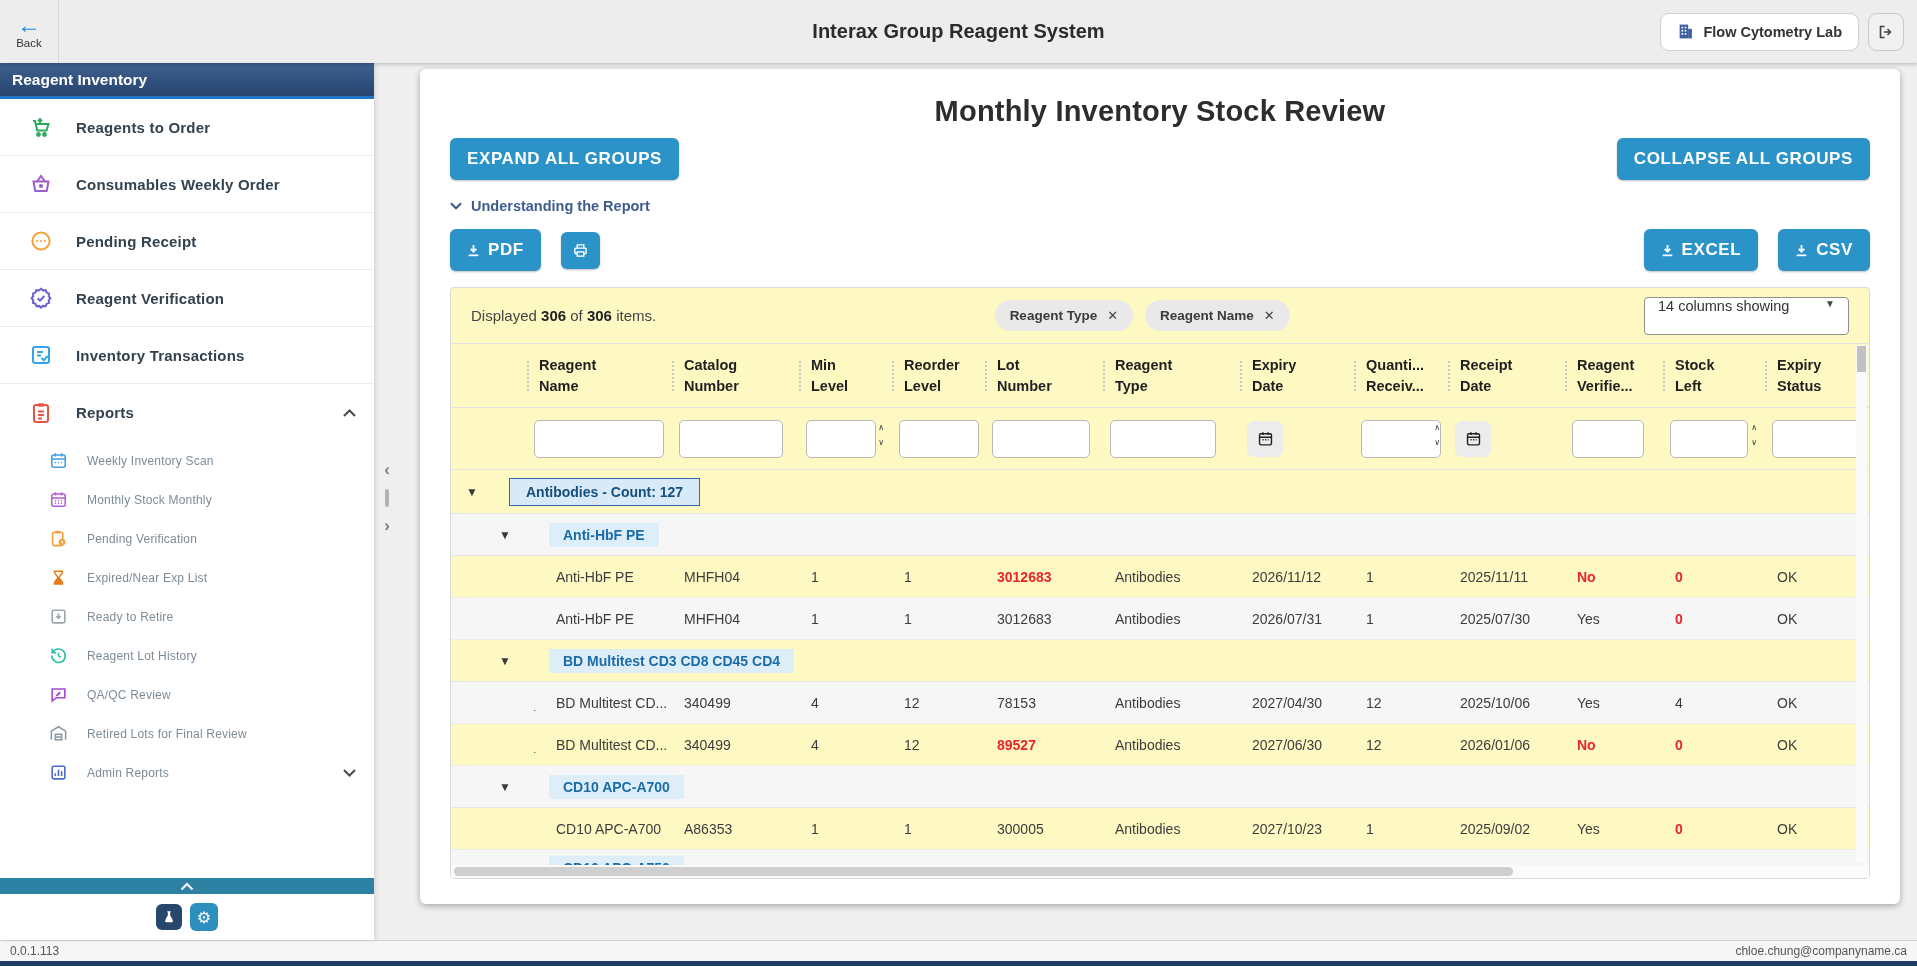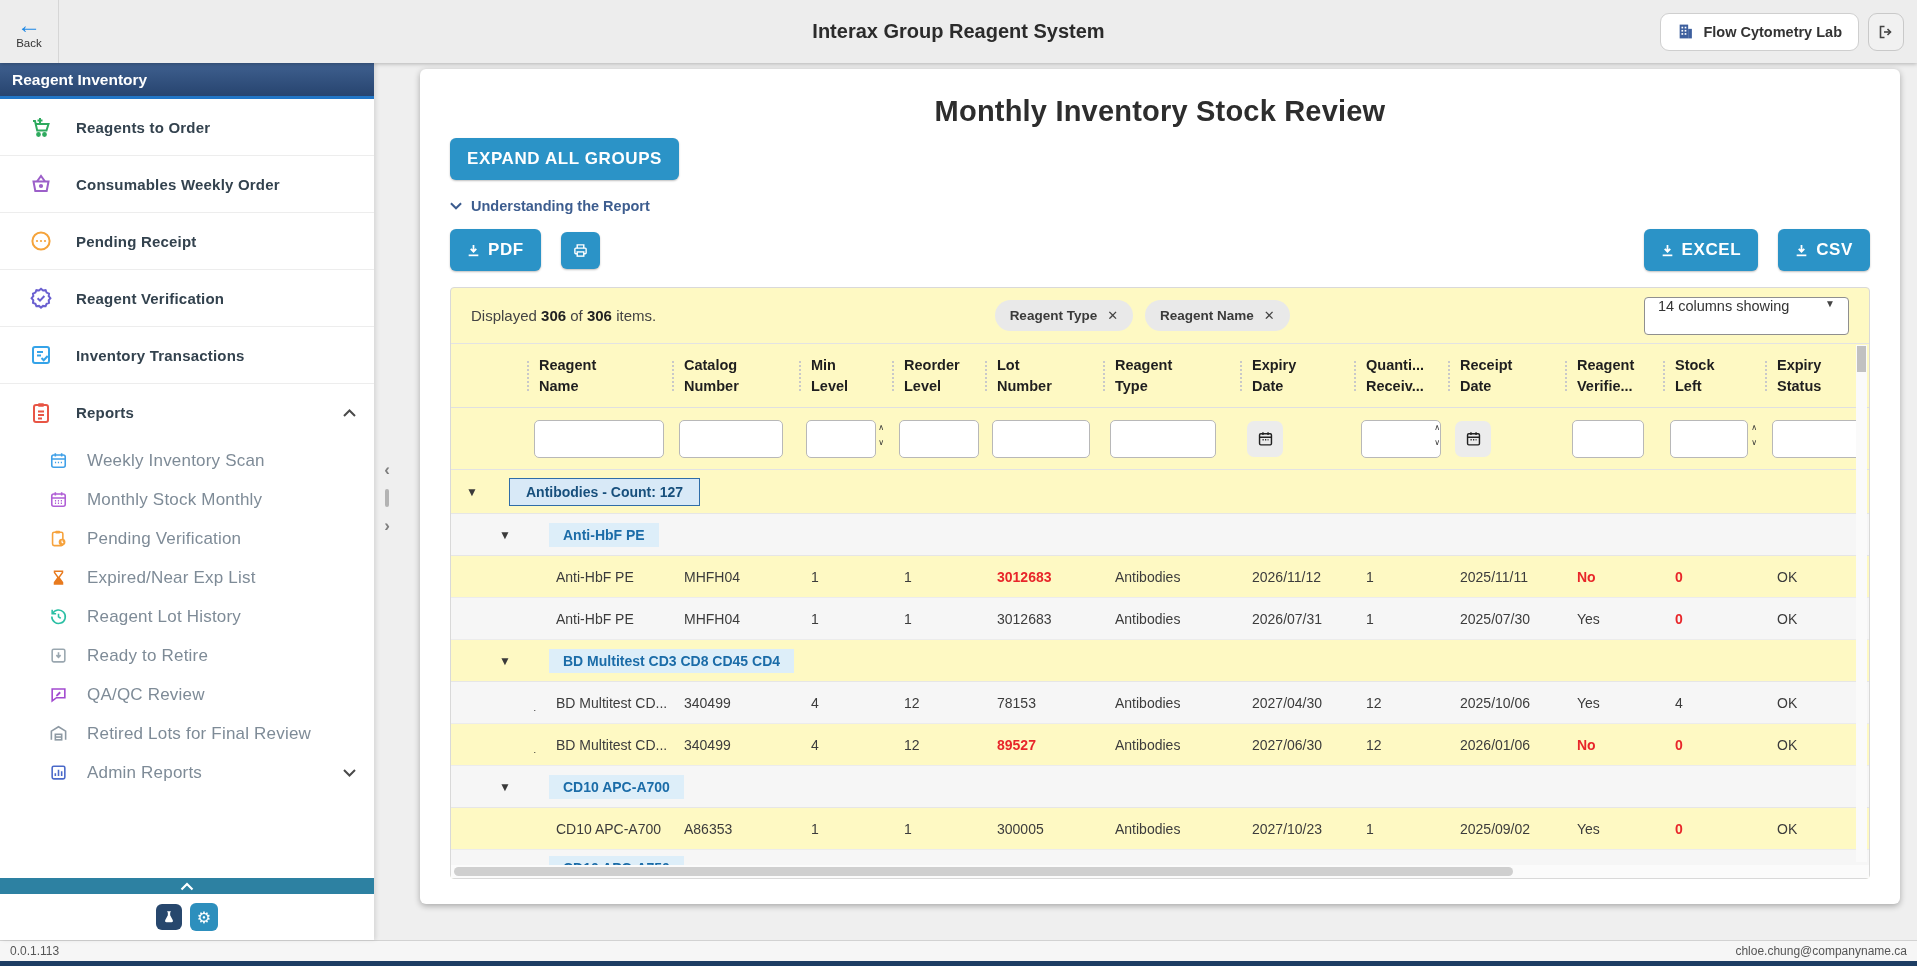--- a/index.html
+++ b/index.html
@@ -28,21 +28,21 @@
   .sidebar-header{height:36px;background:linear-gradient(#3f608f,#27446f);border-bottom:3px solid #2176c7;
     color:#fff;font-weight:700;font-size:15.5px;display:flex;align-items:center;padding-left:12px;}
   .nav{flex:1;overflow:hidden;display:flex;flex-direction:column;}
   .nav-item{height:57px;display:flex;align-items:center;padding:0 18px 0 28px;border-bottom:1px solid #ededed;cursor:pointer;}
   .nav-item.noline{border-bottom:none;}
   .nav-item .nicon{width:26px;height:26px;margin-right:22px;flex:none;display:flex;align-items:center;justify-content:center;}
   .nav-item .nlabel{font-size:15px;font-weight:600;color:#33424e;letter-spacing:.2px;}
   .nav-chevron{margin-left:auto;display:flex;}
   .sub-item{height:39px;display:flex;align-items:center;padding:0 18px 0 48px;cursor:pointer;}
   .sub-item .nicon{width:21px;height:21px;margin-right:18px;flex:none;display:flex;align-items:center;justify-content:center;}
-  .sub-item .nlabel{font-size:17px;color:#7e8b97;letter-spacing:.2px;}
+  .sub-item .nlabel{font-size:12px;color:#7e8b97;letter-spacing:.2px;}
   .manage-row{border-top:1px solid #ededed;border-bottom:1px solid #ededed;}
   .sidebar-bottom{margin-top:auto;}
   .collapse-bar{height:16px;background:#2d81a2;display:flex;align-items:center;justify-content:center;cursor:pointer;}
   .side-icons{height:46px;display:flex;align-items:center;justify-content:center;gap:8px;}
   .flask-btn{width:26px;height:26px;border-radius:6px;background:#27476d;display:flex;align-items:center;justify-content:center;cursor:pointer;}
   .gear-btn{width:28px;height:28px;border-radius:6px;background:#2d8fbd;display:flex;align-items:center;justify-content:center;cursor:pointer;color:#fff;font-size:16px;}
 
   
   .gutter{width:26px;background:#efefef;display:flex;flex-direction:column;align-items:center;padding-top:400px;gap:12px;}
   .g-handle{color:#7f7f7f;font-size:17px;line-height:14px;cursor:pointer;font-weight:700;}
@@ -271,36 +271,36 @@
       <div class="sub-item">
         <span class="nicon">
           <svg width="19" height="19" viewBox="0 0 24 24">
               <path fill="#e87a1e" d="M6 3h12v3l-4.3 6L18 18v3H6v-3l4.3-6L6 6z M8 5v.6l4 5.6 4-5.6V5z"></path>
             </svg>
         </span>
         <span class="nlabel">Expired/Near Exp List</span>
       </div>
       <div class="sub-item">
         <span class="nicon">
+          <svg width="19" height="19" viewBox="0 0 24 24" fill="none" stroke="#9aa7b0" stroke-width="2">
+              <rect x="4" y="4" width="16" height="16" rx="2"></rect>
+              <path d="M12 8v6M9.3 11.6L12 14.3l2.7-2.7"></path>
+            </svg>
+        </span>
+        <span class="nlabel">Ready to Retire</span>
+      </div>
+      <div class="sub-item">
+        <span class="nicon">
           <svg width="19" height="19" viewBox="0 0 24 24" fill="none" stroke="#2bbfa4" stroke-width="2">
               <path d="M4.5 8.5A8.5 8.5 0 1 1 3.6 12"></path>
               <path d="M4 3.5v5h5"></path>
               <path d="M12 8.5v4l2.8 1.7"></path>
             </svg>
         </span>
         <span class="nlabel">Reagent Lot History</span>
-      </div>
-      <div class="sub-item">
-        <span class="nicon">
-          <svg width="19" height="19" viewBox="0 0 24 24" fill="none" stroke="#9aa7b0" stroke-width="2">
-              <rect x="4" y="4" width="16" height="16" rx="2"></rect>
-              <path d="M12 8v6M9.3 11.6L12 14.3l2.7-2.7"></path>
-            </svg>
-        </span>
-        <span class="nlabel">Ready to Retire</span>
       </div>
       <div class="sub-item">
         <span class="nicon">
           <svg width="19" height="19" viewBox="0 0 24 24" fill="none" stroke="#a24ad0" stroke-width="2">
               <path d="M4 5h16v11H9.5L4 20z"></path>
               <path d="M9 12.5l4.2-4.2 1.8 1.8-4.2 4.2H9z" fill="#a24ad0" stroke="none"></path>
             </svg>
         </span>
         <span class="nlabel">QA/QC Review</span>
       </div>
@@ -359,20 +359,21 @@
     <div class="g-grip"></div>
     <div class="g-handle">›</div>
   </div>
 
   <div class="main">
     <div class="page">
       <div class="page-title">Monthly Inventory Stock Review</div>
 
       <div class="btn-row">
         <button class="btn-blue">EXPAND ALL GROUPS</button>
+        <button class="btn-blue" style="margin-left:auto">COLLAPSE ALL GROUPS</button>
       </div>
 
       <div class="understand-row">
         <span>
           <svg width="12" height="8" viewBox="0 0 13 8" fill="none" stroke="#3d5d8f" stroke-width="2.2">
               <path d="M1 1l5.5 5.5L12 1"></path>
             </svg>
         </span>
         <span>Understanding the Report</span>
       </div>

